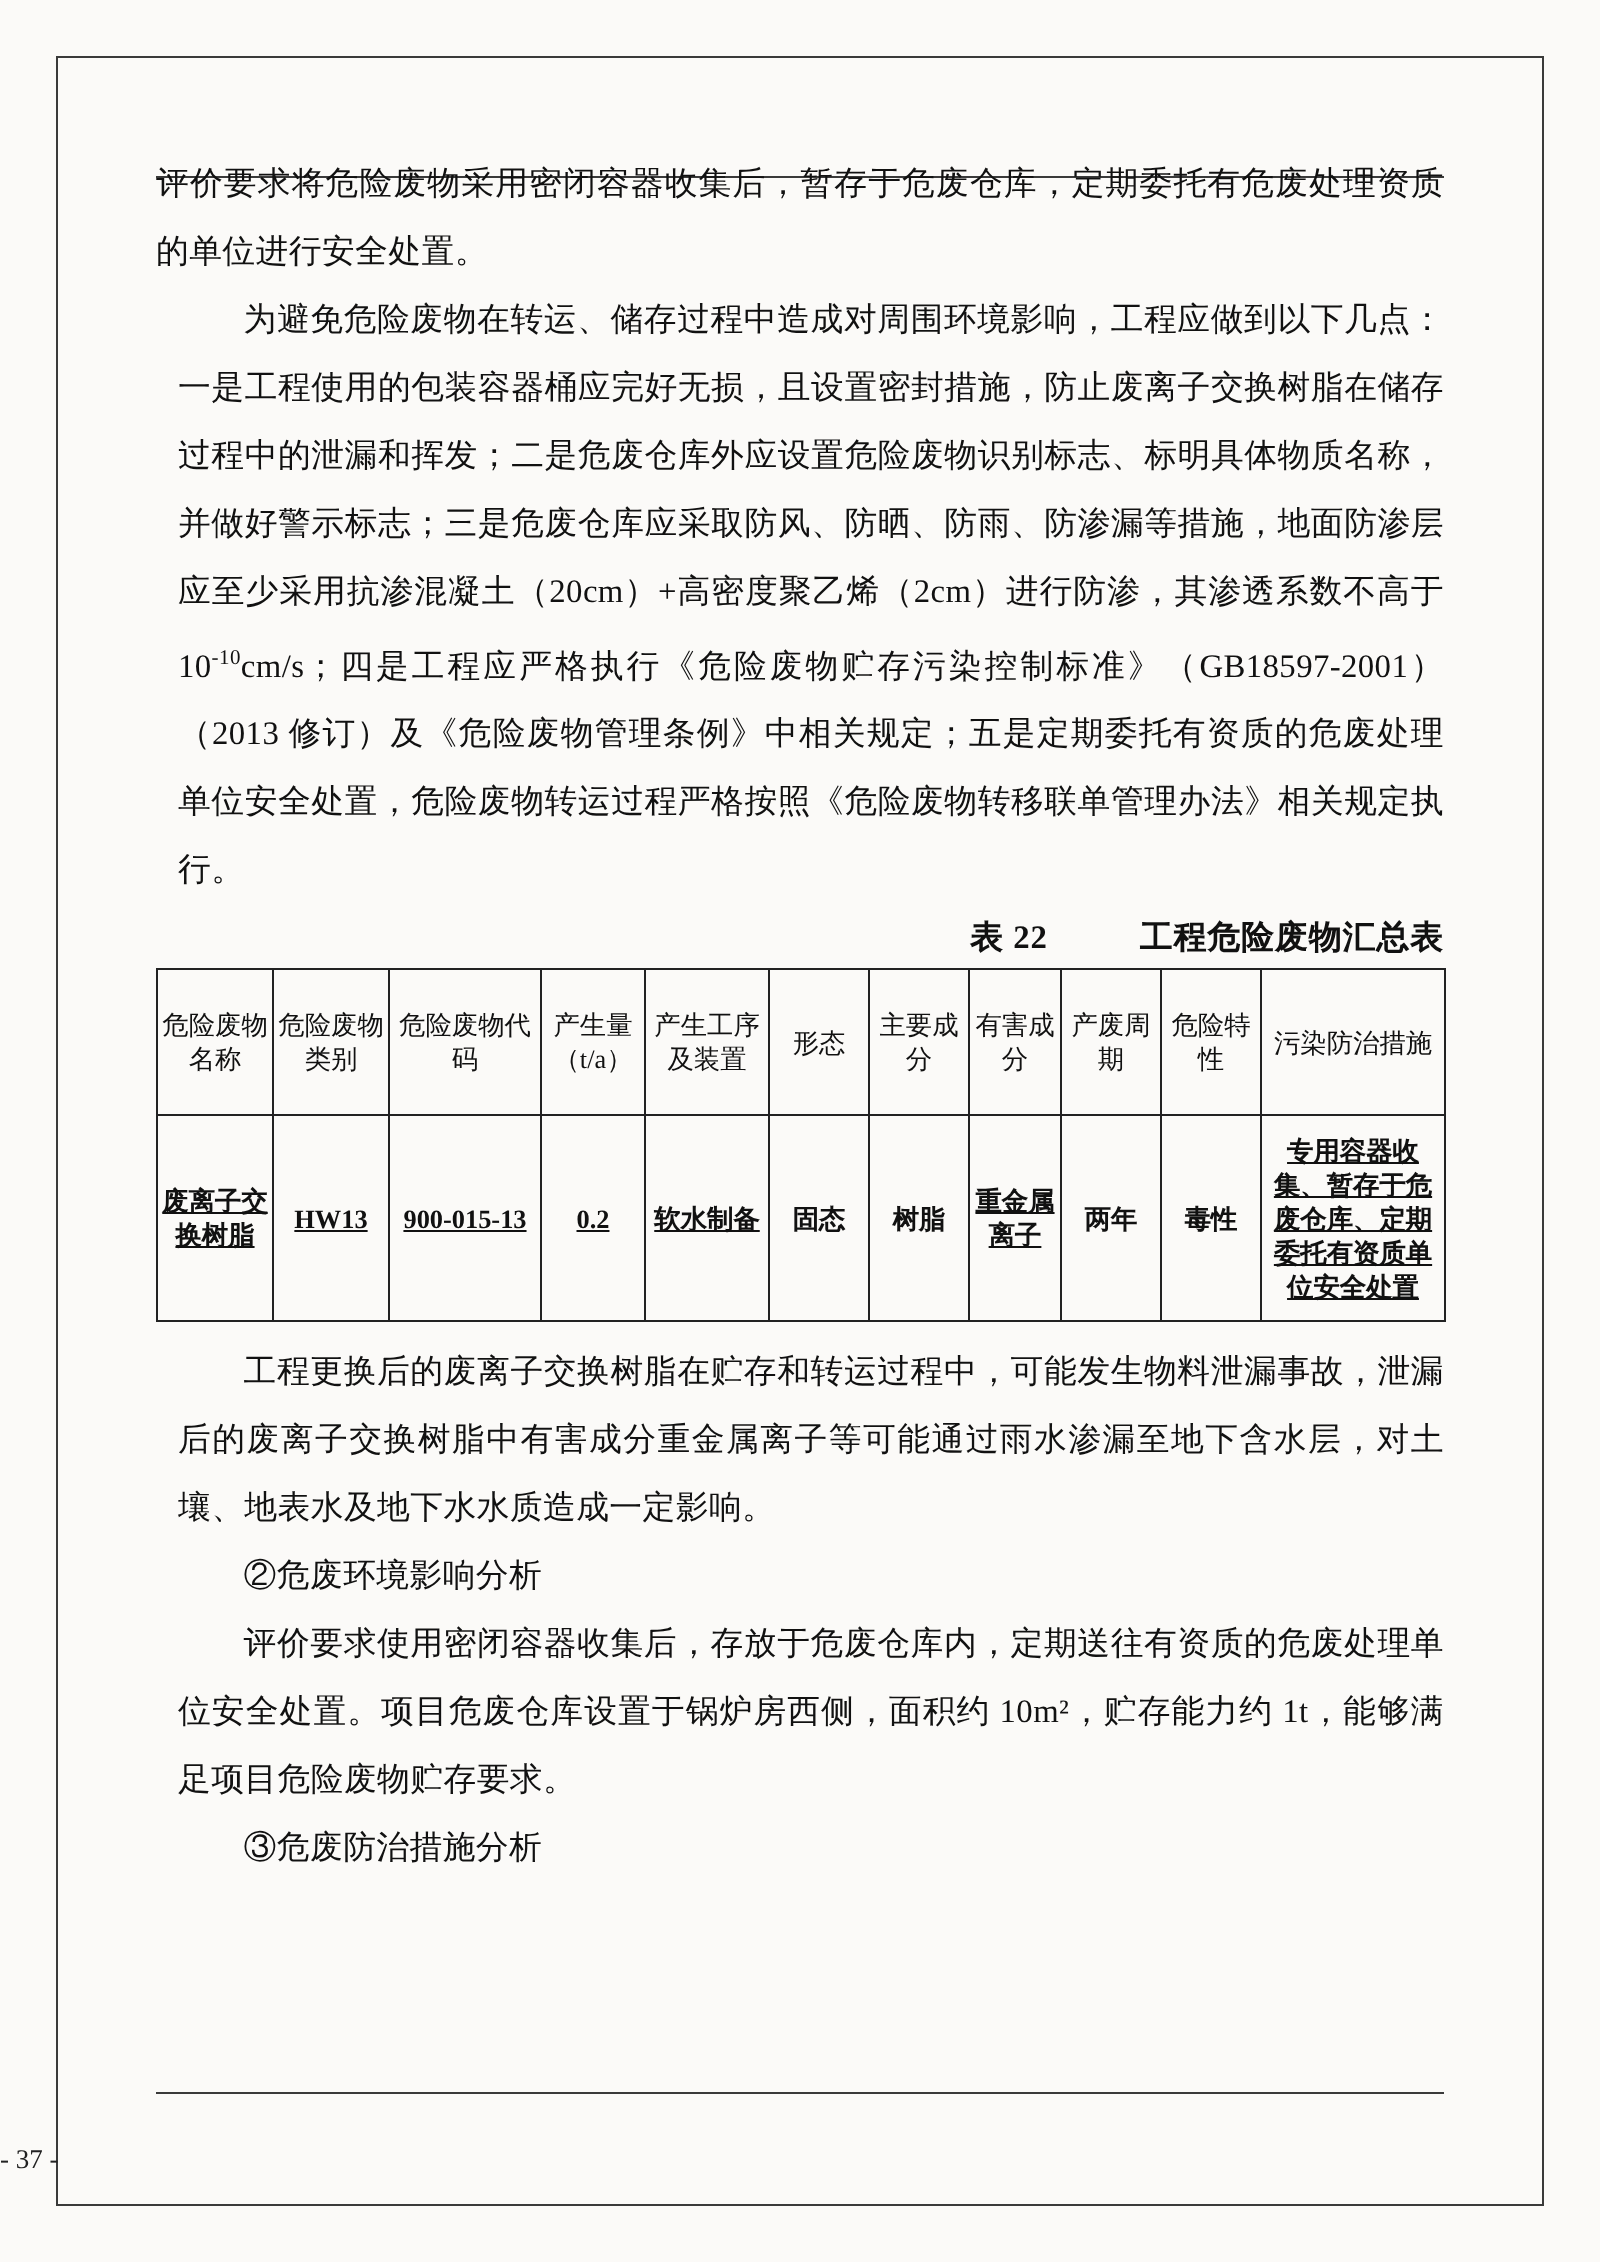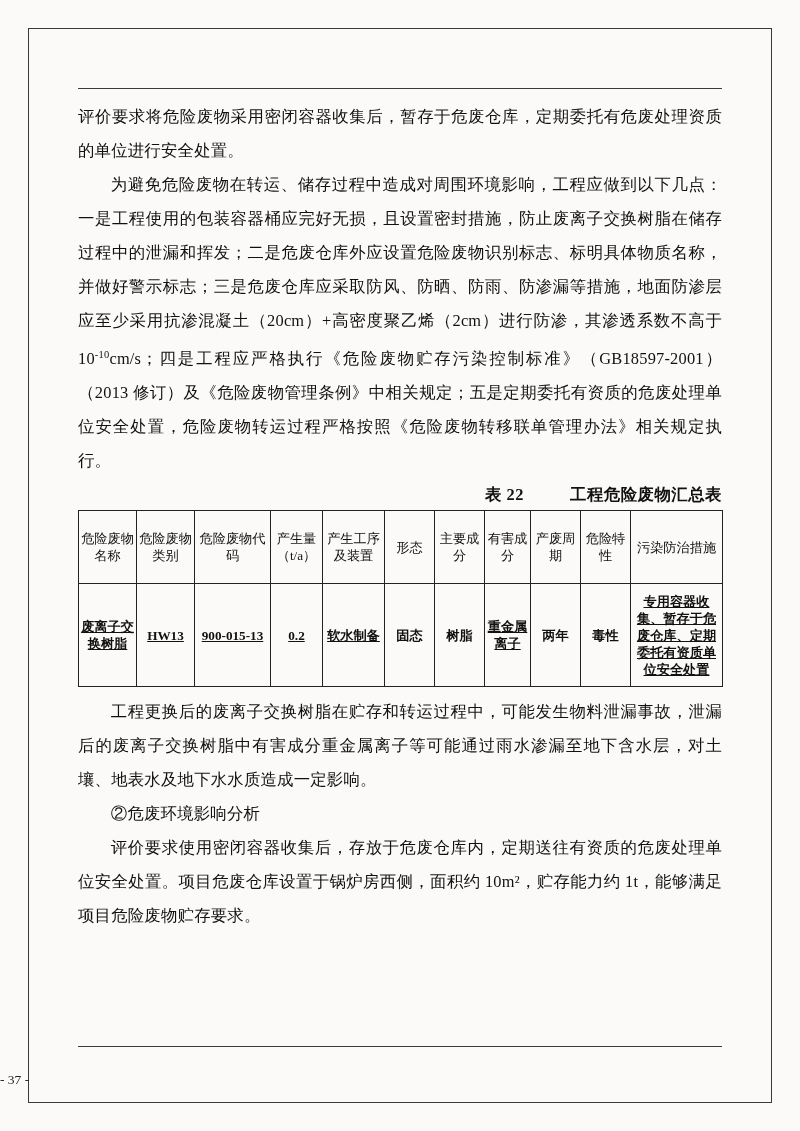--- a/index.html
+++ b/index.html
@@ -25,21 +25,21 @@
     left: 28px;
     top: 28px;
     right: 28px;
     bottom: 28px;
     border: 1.5px solid #3a3a3a;
     box-sizing: border-box;
   }
   .content {
     position: absolute;
     left: 78px;
-    top: 100px;
+    top: 75px;
     width: 644px;
     box-sizing: border-box;
   }
   .content-rule-top {
     position: absolute;
     left: 78px;
     top: 88px;
     width: 644px;
     border-top: 1.2px solid #3a3a3a;
   }
@@ -53,20 +53,21 @@
   p {
     margin: 0;
     font-size: 16.4px;
     line-height: 34px;
     color: #111;
     text-align: justify;
     letter-spacing: 0.2px;
   }
   p.indent {
     text-indent: 2em;
+    margin-left: 11px;
   }
   .sup {
     font-size: 10.5px;
     vertical-align: super;
   }
   .tbl-caption {
     margin: 6px 0 4px 0;
     text-align: right;
     font-weight: bold;
     font-size: 16.4px;
@@ -173,17 +174,18 @@
           <td><span>毒性</span></td>
           <td><span class="u">专用容器收集、暂存于危废仓库、定期委托有资质单位安全处置</span></td>
         </tr>
       </tbody>
     </table>
 
     <p class="indent">工程更换后的废离子交换树脂在贮存和转运过程中，可能发生物料泄漏事故，泄漏后的废离子交换树脂中有害成分重金属离子等可能通过雨水渗漏至地下含水层，对土壤、地表水及地下水水质造成一定影响。</p>
     <p class="indent">②危废环境影响分析</p>
     <p class="indent"><span>评价要求使用密闭容器收集后，存放于危废仓库内，定期送往有资质的危废处理单位安全处置。项目危废仓库设置于锅炉房西侧，面积约 10m²，贮存能力约 1t，能够满足项目危险废物贮存要求。</span></p>
 
+    <p class="indent">③危废防治措施分析</p>
 
   </div>
 
   <div class="footer">- 37 -</div>
 </div>
 
 </body></html>

